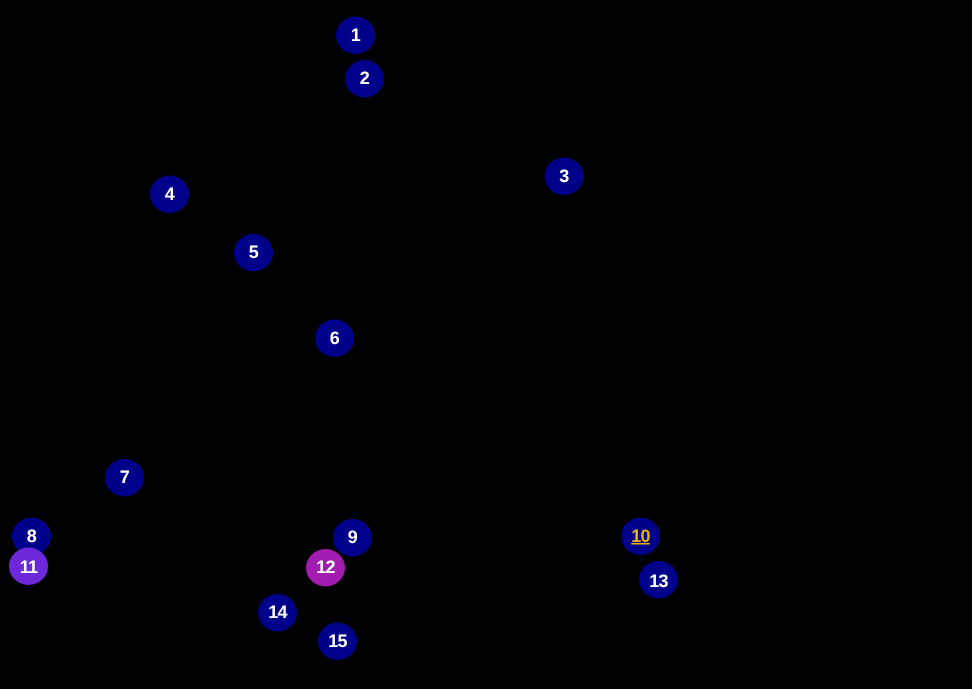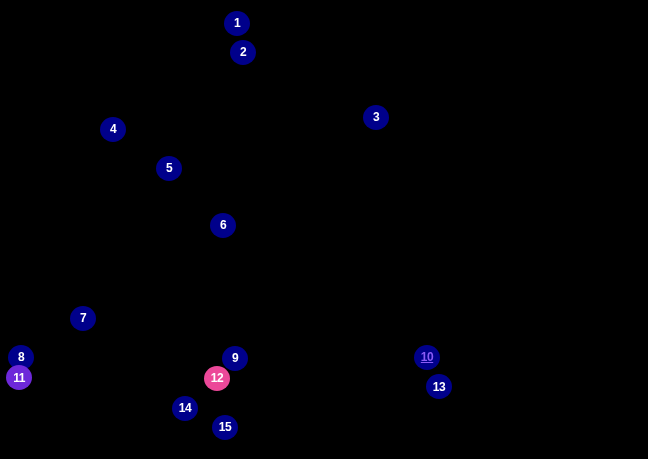--- a/index.html
+++ b/index.html
@@ -57,26 +57,26 @@
     <div class="marker" style="width: 26px; height: 25px; left: 70px; top: 305.5px; background: rgb(0, 0, 139);">
       <span style="color: rgb(255, 255, 255);">7</span>
     </div>
     <div class="marker" style="width: 26px; height: 25px; left: 8px; top: 344.5px; background: rgb(0, 0, 139);">
       <span style="color: rgb(255, 255, 255);">8</span>
     </div>
     <div class="marker" style="width: 26px; height: 25px; left: 222px; top: 345.5px; background: rgb(0, 0, 139);">
       <span style="color: rgb(255, 255, 255);">9</span>
     </div>
     <div class="marker" style="width: 26px; height: 25px; left: 414px; top: 344.5px; background: rgb(0, 0, 139);">
-      <span style="color: #8b5cf6; text-decoration: underline;">10</span>
+      <span style="color: #eab308; text-decoration: underline;">10</span>
     </div>
     <div class="marker" style="width: 26px; height: 25px; left: 6px; top: 365px; background: #6d28d9;">
       <span style="color: rgb(255, 255, 255);">11</span>
     </div>
-    <div class="marker" style="width: 26px; height: 25px; left: 204px; top: 365.5px; background: #ec4899; text-align: right;">
+    <div class="marker" style="width: 26px; height: 25px; left: 204px; top: 365.5px; background: #a21caf; text-align: right;">
       <span style="color: rgb(255, 255, 255);">12</span>
     </div>
     <div class="marker" style="width: 26px; height: 25px; left: 426px; top: 374px; background: rgb(0, 0, 139);">
       <span style="color: rgb(255, 255, 255);">13</span>
     </div>
     <div class="marker" style="width: 26px; height: 25px; left: 172px; top: 395.5px; background: rgb(0, 0, 139);">
       <span style="color: rgb(255, 255, 255);">14</span>
     </div>
     <div class="marker" style="width: 26px; height: 25px; left: 212px; top: 414.5px; background: rgb(0, 0, 139);">
       <span style="color: rgb(255, 255, 255);">15</span>

